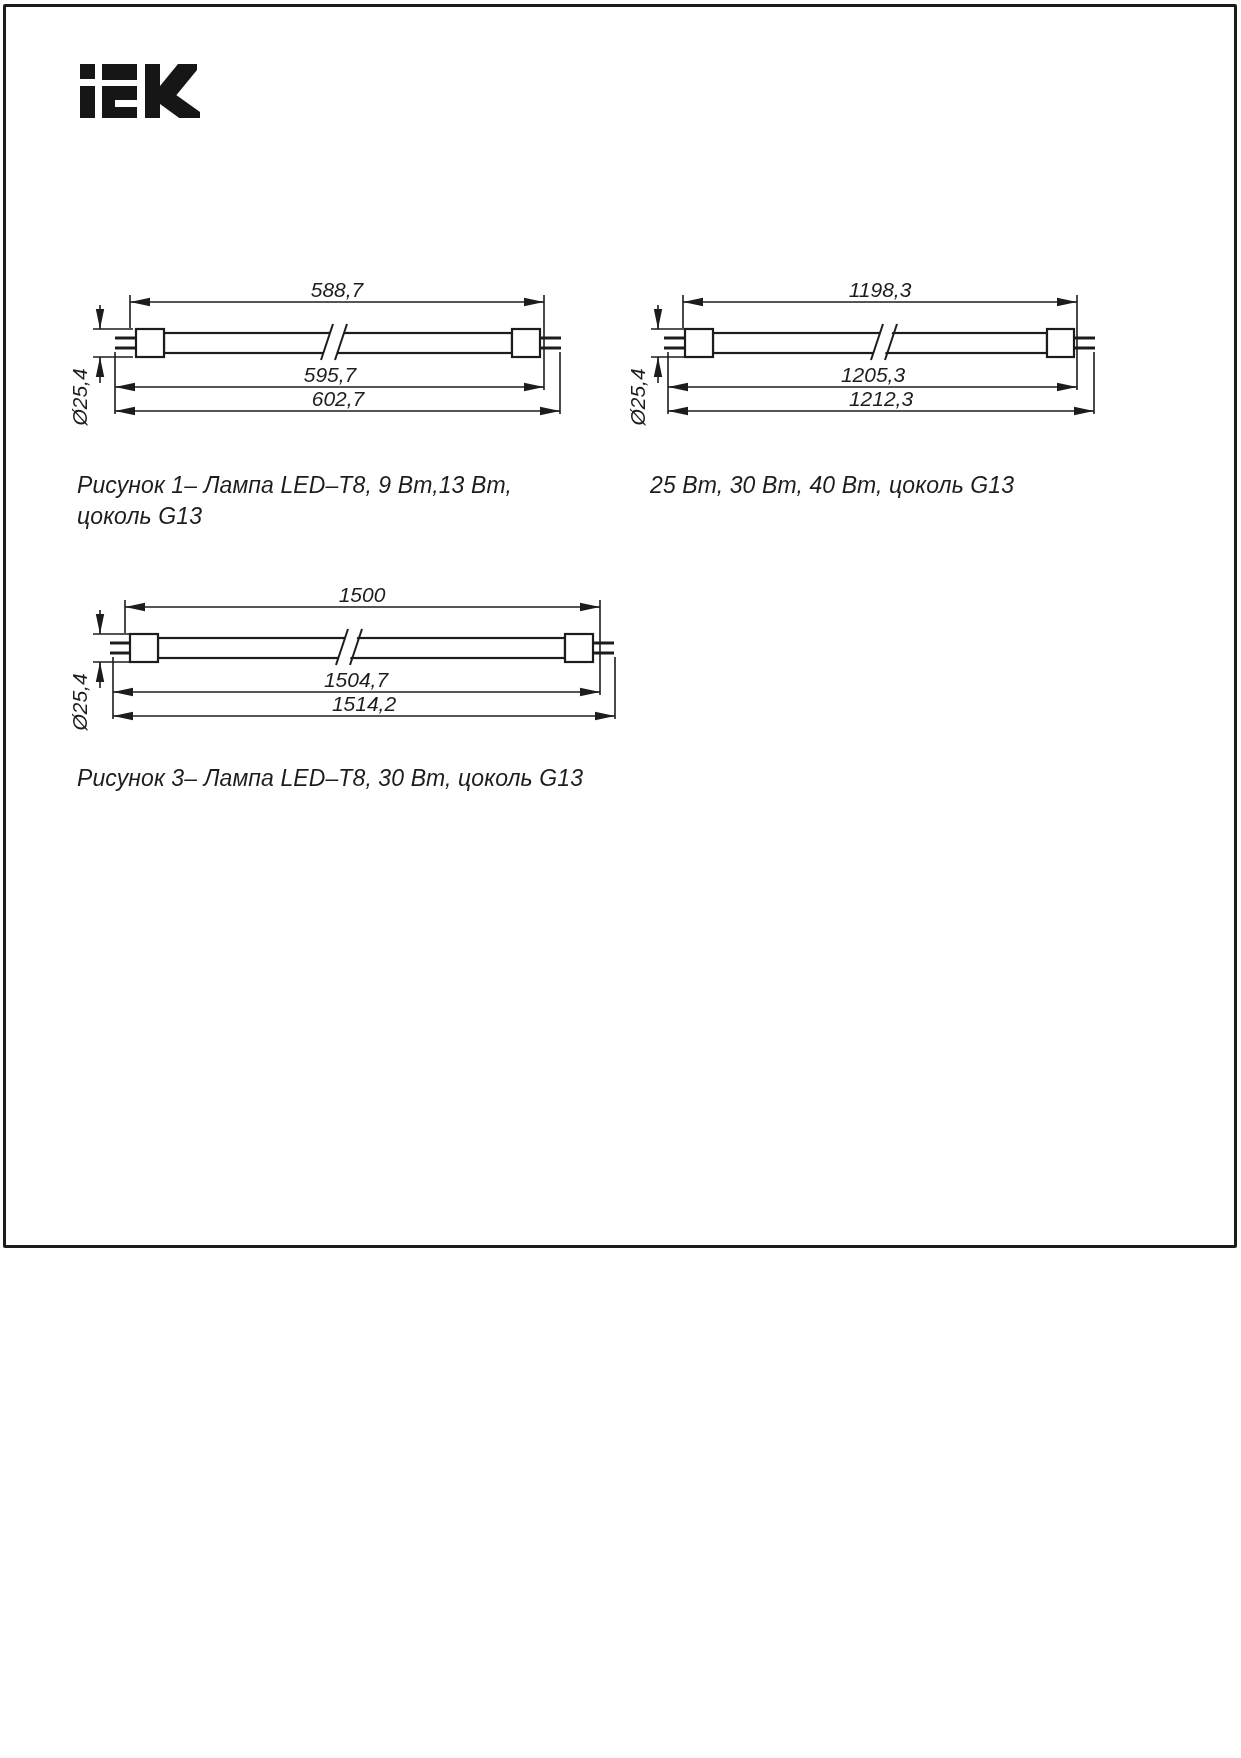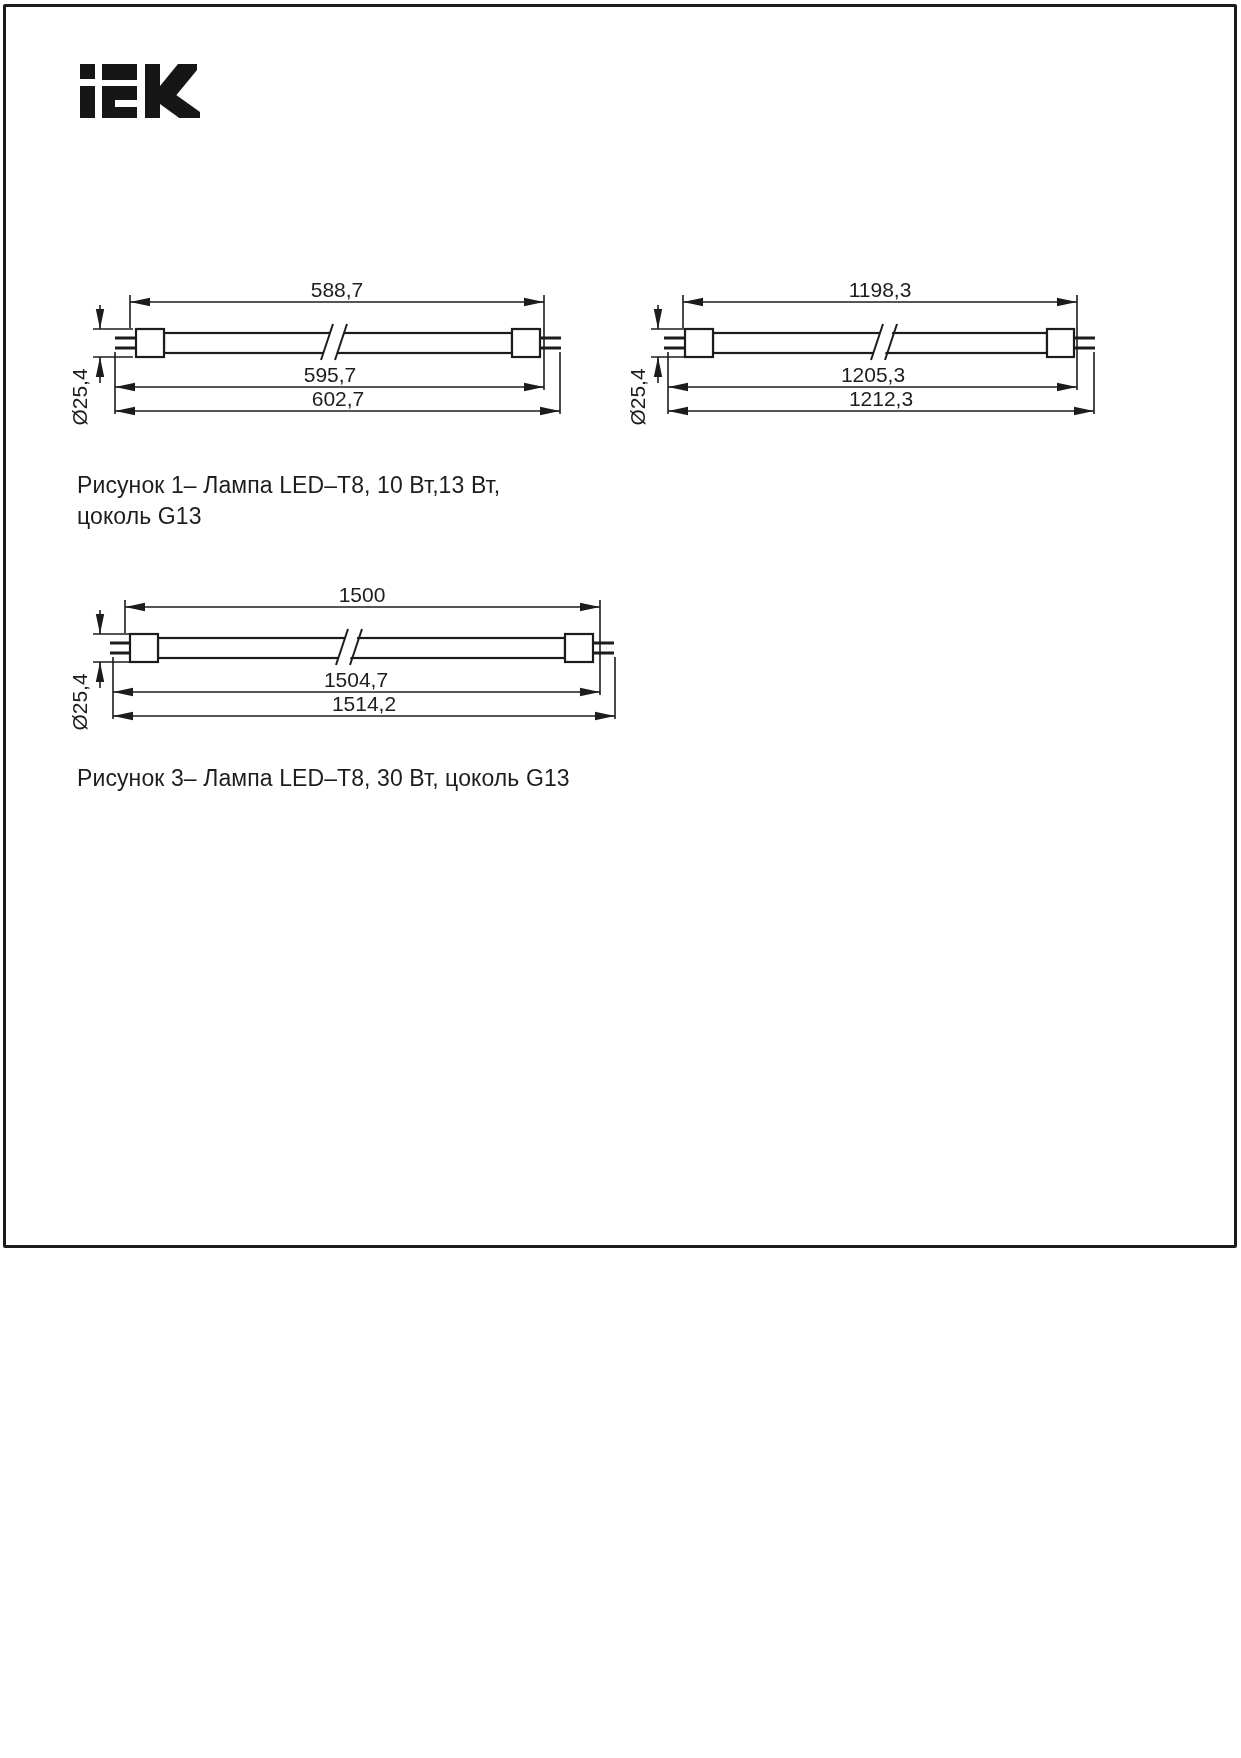--- a/index.html
+++ b/index.html
@@ -1,18 +1,18 @@
 <!DOCTYPE html>
 <html><head>
 <meta charset="utf-8">
 <style>
   html,body{margin:0;padding:0;background:#ffffff;}
   .sheet{
     position:relative;width:1241px;height:1252px;background:#ffffff;
-    font-family:"Liberation Sans", sans-serif;color:#1a1a1a;overflow:hidden;
+    font-family:"Liberation Sans", sans-serif;color:#1a1a1a;overflow:hidden;font-style:italic;
   }
   .frame{
     position:absolute;left:3px;top:4px;right:4px;bottom:4px;
     border:3px solid #1c1c1c;border-radius:2px;pointer-events:none;
   }
   .logo{position:absolute;left:78px;top:60px;}
   .drawing{position:absolute;}
   .caption{
     position:absolute;font-size:23px;line-height:31px;color:#1d1d1d;
     letter-spacing:0.1px;white-space:nowrap;
@@ -156,23 +156,24 @@
       <line x1="281" y1="120" x2="293" y2="84" stroke="#1c1c1c" stroke-width="2"></line>
       <line x1="295" y1="120" x2="307" y2="84" stroke="#1c1c1c" stroke-width="2"></line>
     </g>
     <text class="dimtext" x="307" y="57" text-anchor="middle">1500</text>
     <text class="dimtext" x="301" y="142" text-anchor="middle">1504,7</text>
     <text class="dimtext" x="309" y="166" text-anchor="middle">1514,2</text>
     <text class="dimtext" transform="translate(32,157) rotate(-90)" text-anchor="middle">Ø25,4</text>
   </svg>
 
   <div class="caption" style="left:77px;top:470px">
-    <div>Рисунок 1– Лампа LED–T8, 10 Вт,13 Вт,</div>
+    <div>Рисунок 1– Лампа LED–T8, 9 Вт,13 Вт,</div>
     <div>цоколь G13</div>
   </div>
 
   <div class="caption" style="left:650px;top:470px">
+    <div>25 Вт, 30 Вт, 40 Вт, цоколь G13</div>
   </div>
 
   <div class="caption" style="left:77px;top:763px">
     <div>Рисунок 3– Лампа LED–T8, 30 Вт, цоколь G13</div>
   </div>
 </div>
 
 </body></html>

